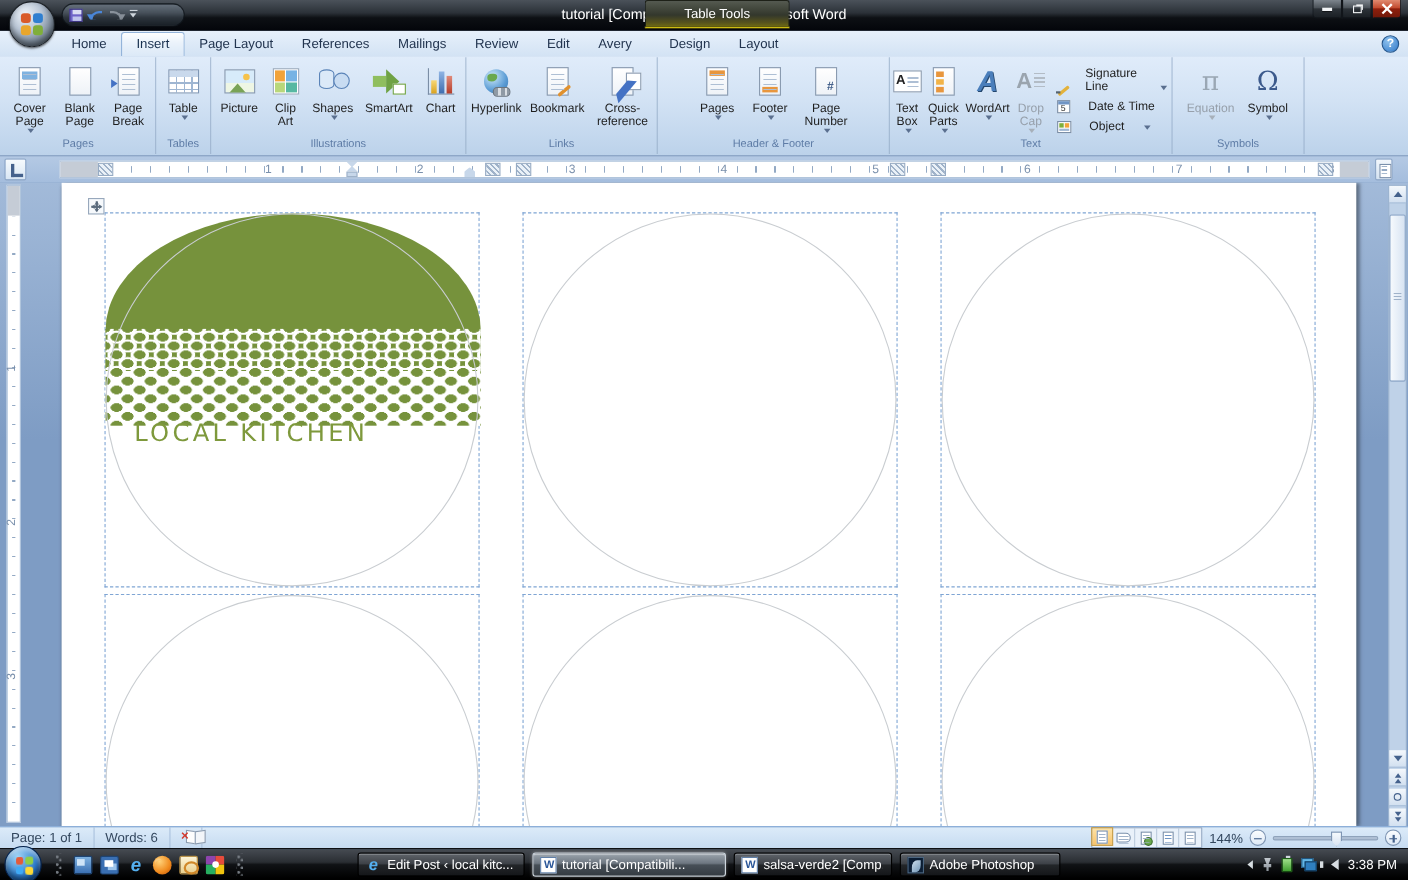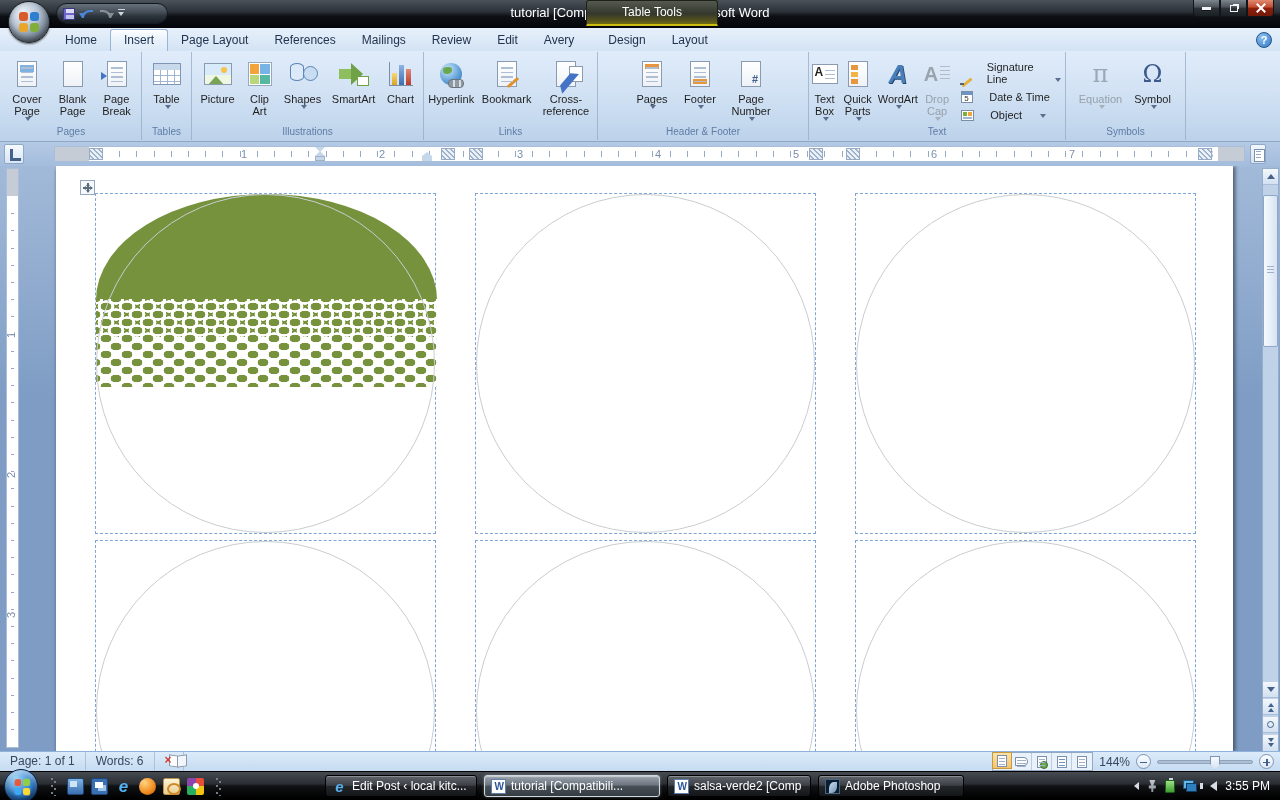--- a/index.html
+++ b/index.html
@@ -622,20 +622,21 @@
       <span class="mh-a mh-up"></span>
         <span class="mh-a mh-dn"></span>
         <span class="mh-a mh-lf"></span>
         <span class="mh-a mh-rt"></span>
     </div>
 
     <div class="cell" style="left:39px;top:27px">
       <div class="dome"></div>
       <div class="band"></div>
       <div class="circle label-circle"></div>
+      <div class="brand">LOCAL KITCHEN</div>
     </div>
     <div class="cell" style="left:419px;top:27px">
       <div class="circle"></div>
     </div>
     <div class="cell" style="left:799px;top:27px">
       <div class="circle"></div>
     </div>
 
     <div class="cell" style="left:39px;top:374px">
       <div class="circle"></div>
@@ -748,15 +749,15 @@
       <span class="ticon ti-ps"></span>
       <span class="tb-label">Adobe Photoshop</span>
     </div>
   </div>
   <div class="tray">
     <span class="chev"></span>
     <span class="tr-misc"></span>
     <span class="tr-batt"></span>
     <span class="tr-net"></span>
     <span class="tr-vol"></span>
-    <span class="clock">3:55 PM</span>
+    <span class="clock">3:38 PM</span>
   </div>
 </div>
 
 </body></html>

